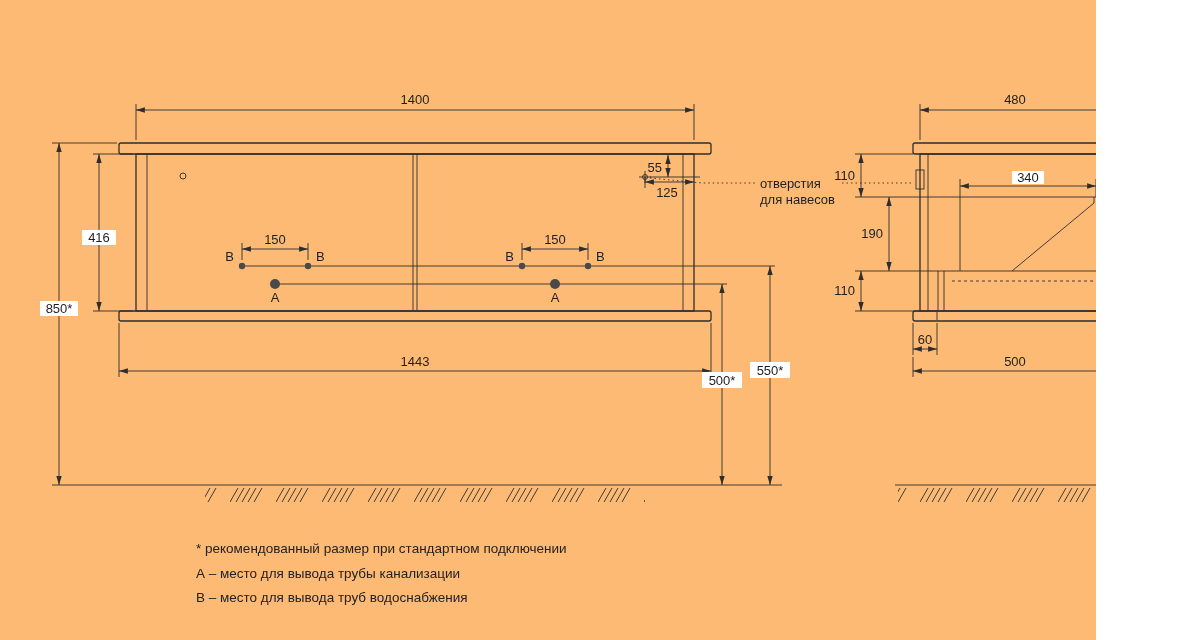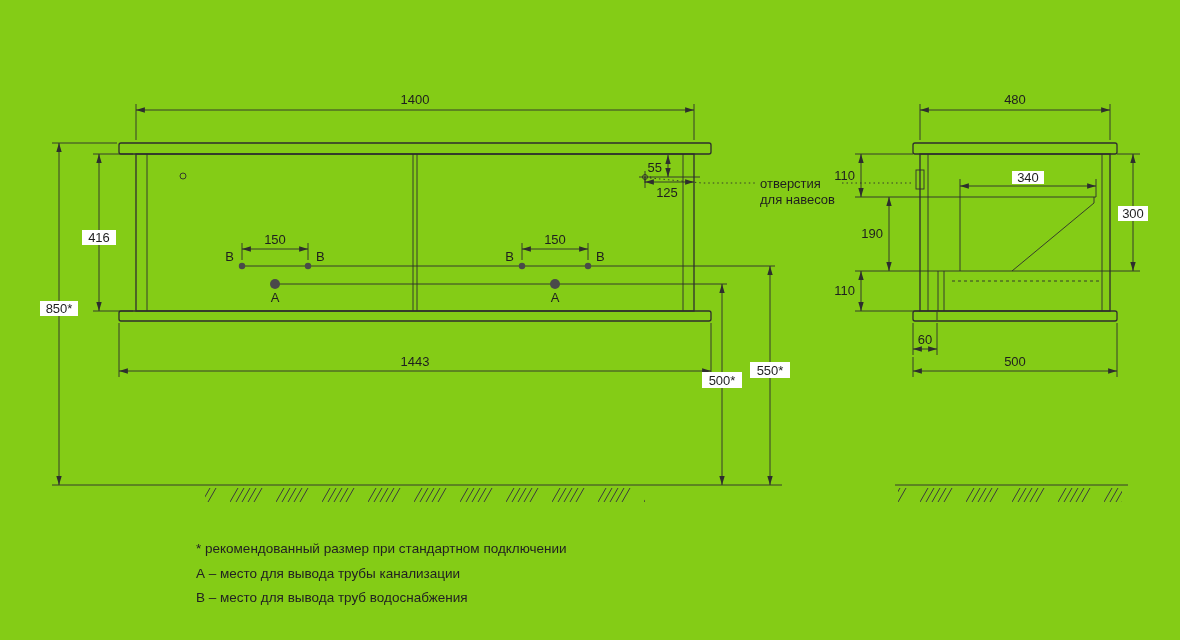--- a/index.html
+++ b/index.html
@@ -1,16 +1,16 @@
 <!DOCTYPE html>
 <html><head>
 <meta charset="utf-8">
 <style>
   html,body{margin:0;padding:0;background:#ffffff;}
-  .stage{position:relative;width:1180px;height:640px;background:#84cc16;overflow:hidden;
+  .stage{position:relative;width:1096px;height:640px;background:#fdba74;overflow:hidden;
          font-family:"Liberation Sans",sans-serif;}
   svg text{font-family:"Liberation Sans",sans-serif;font-size:13px;fill:#1f1f1f;}
   svg text.lg{font-size:13.5px;fill:#222222;}
   .ol{stroke:#2e2e2e;stroke-width:1.3;fill:none;}
   .thin{stroke:#2e2e2e;stroke-width:0.9;fill:none;}
   .dim{stroke:#2e2e2e;stroke-width:0.9;fill:none;marker-start:url(#aS);marker-end:url(#aE);}
   .dots{stroke:#2e2e2e;stroke-width:0.9;fill:none;stroke-dasharray:1.5 3;}
   .dash{stroke:#2e2e2e;stroke-width:0.9;fill:none;stroke-dasharray:3 3;}
   .bg{fill:#ffffff;stroke:none;}
   .dot{fill:#4a4a4a;stroke:none;}

